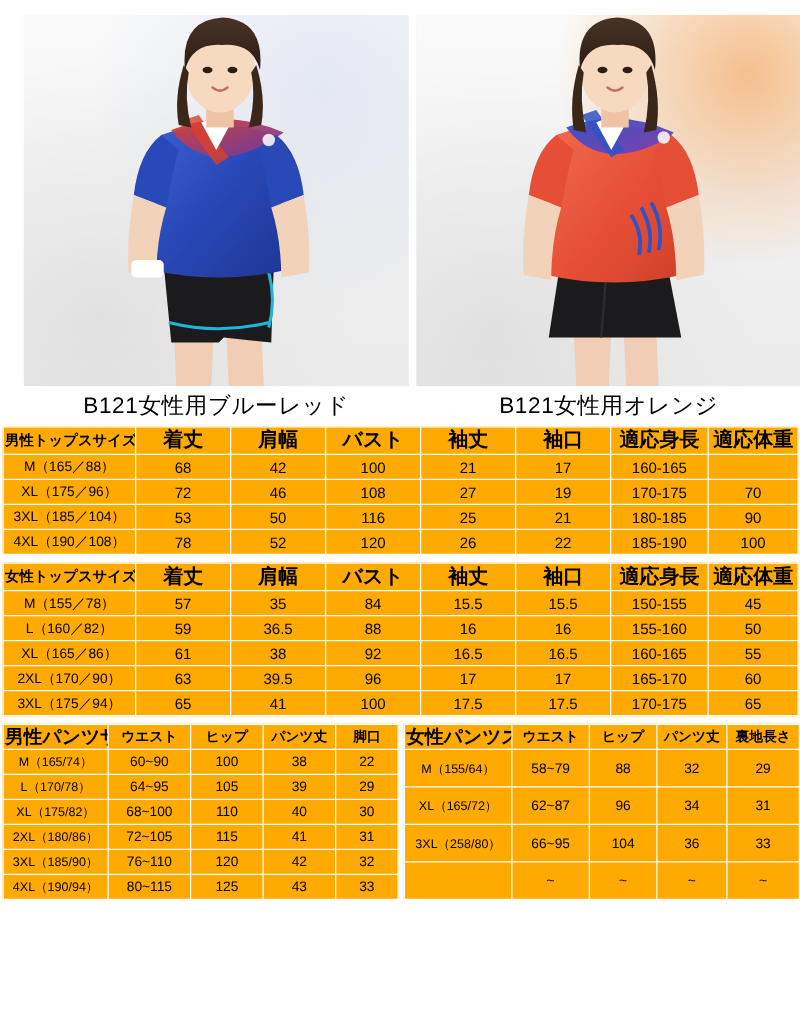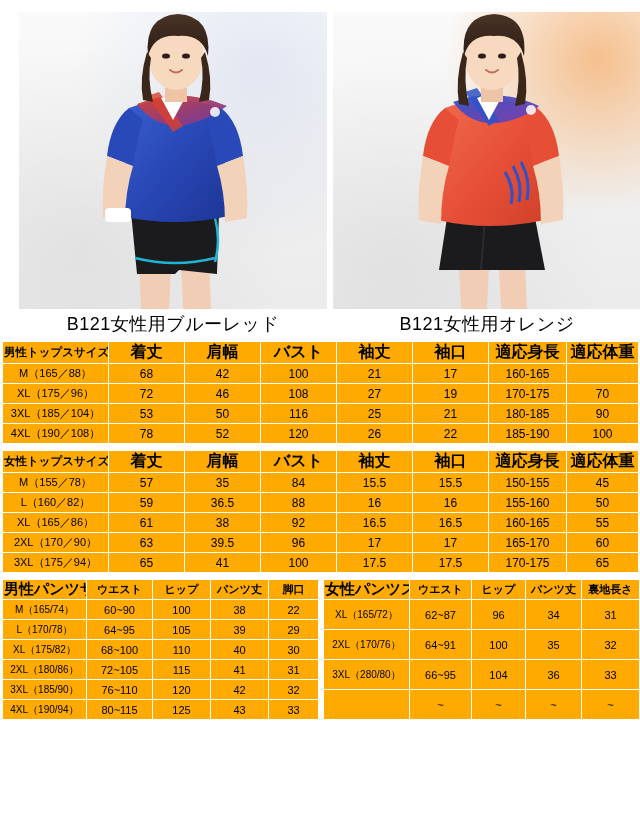--- a/index.html
+++ b/index.html
@@ -464,35 +464,35 @@
           <tr>
             <th class="firstcol">女性パンツスカートサイズ</th>
             <th>ウエスト</th>
             <th>ヒップ</th>
             <th>パンツ丈</th>
             <th>裏地長さ</th>
           </tr>
         </thead>
         <tbody>
           <tr>
+            <td class="rowhead">M（155/64）</td>
+            <td>58~79</td>
+            <td>88</td>
+            <td>32</td>
+            <td>29</td>
+          </tr>
+          <tr>
             <td class="rowhead">XL（165/72）</td>
             <td>62~87</td>
             <td>96</td>
             <td>34</td>
             <td>31</td>
           </tr>
           <tr>
-            <td class="rowhead">2XL（170/76）</td>
-            <td>64~91</td>
-            <td>100</td>
-            <td>35</td>
-            <td>32</td>
-          </tr>
-          <tr>
-            <td class="rowhead">3XL（280/80）</td>
+            <td class="rowhead">3XL（258/80）</td>
             <td>66~95</td>
             <td>104</td>
             <td>36</td>
             <td>33</td>
           </tr>
           <tr>
             <td class="rowhead dash"></td>
             <td class="dash">~</td>
             <td class="dash">~</td>
             <td class="dash">~</td>

